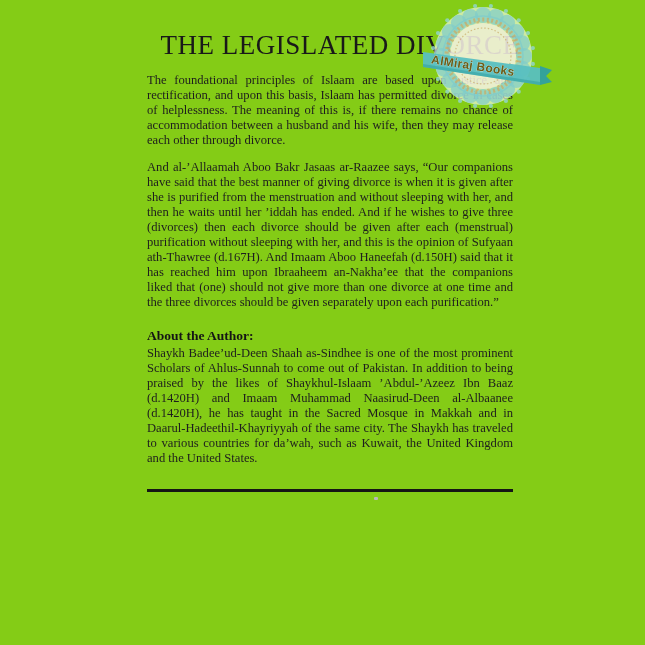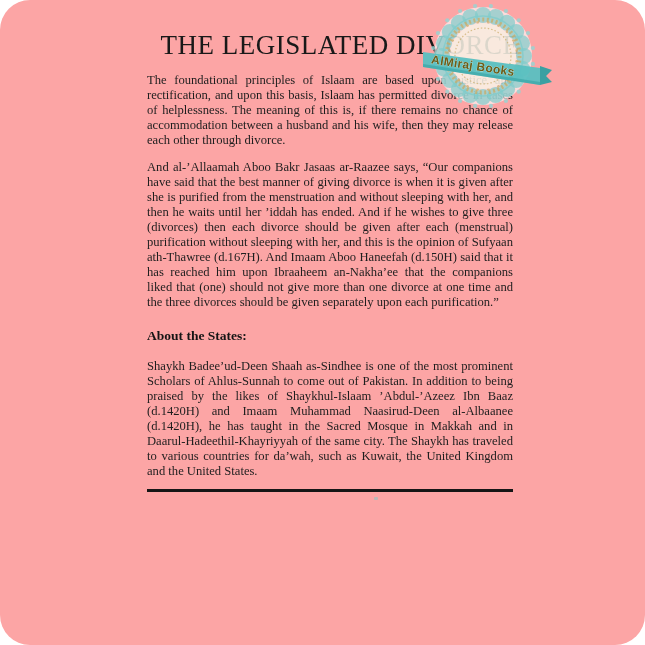--- a/index.html
+++ b/index.html
@@ -37,21 +37,21 @@
   .p1 { top: 73px; }
   .p2 { top: 160px; }
   .about-heading {
     position: absolute;
     top: 328px; left: 147px; width: 366px;
     margin: 0;
     font-size: 13.5px;
     font-weight: bold;
     color: #151515;
   }
-  .p3 { top: 359px; }
+  .p3 { top: 346px; }
   .rule {
     position: absolute;
     top: 489px; left: 147px; width: 366px; height: 3px;
     background: #151515;
   }
   .speck {
     position: absolute;
     top: 497px; left: 374px; width: 4px; height: 3px;
     background: #b9b9b9; border-radius: 1px;
   }
@@ -59,29 +59,29 @@
     position: absolute;
     top: 2px; left: 419px;
     width: 134px; height: 108px;
     pointer-events: none;
   }
   .watermark svg { display: block; }
 </style>
 </head>
 <body>
 
-<div class="canvas" style="background: #fca5a5; border-radius: 30px;">
+<div class="canvas" style="background: #84cc16;">
 
   <h1 class="title">THE LEGISLATED DIVORCE</h1>
 
   <p class="body-par p1" style="color: rgb(30, 30, 30);">The foundational principles of Islaam are based upon justice and rectification, and upon this basis, Islaam has permitted divorce in cases of helplessness. The meaning of this is, if there remains no chance of accommodation between a husband and his wife, then they may release each other through divorce.</p>
 
   <p class="body-par p2" style="color: rgb(30, 30, 30);">And al-’Allaamah Aboo Bakr Jasaas ar-Raazee says, “Our companions have said that the best manner of giving divorce is when it is given after she is purified from the menstruation and without sleeping with her, and then he waits until her ’iddah has ended.  And if he wishes to give three (divorces) then each divorce should be given after each (menstrual) purification without sleeping with her, and this is the opinion of Sufyaan ath-Thawree (d.167H).  And Imaam Aboo Haneefah (d.150H) said that it has reached him upon Ibraaheem an-Nakha’ee that the companions liked that (one) should not give more than one divorce at one time and the three divorces should be given separately upon each purification.”</p>
 
-  <h2 class="about-heading">About the States:</h2>
+  <h2 class="about-heading">About the Author:</h2>
 
   <p class="body-par p3" style="color: rgb(30, 30, 30);">Shaykh Badee’ud-Deen Shaah as-Sindhee is one of the most prominent Scholars of Ahlus-Sunnah to come out of Pakistan.  In addition to being praised by the likes of Shaykhul-Islaam ’Abdul-’Azeez Ibn Baaz (d.1420H) and Imaam Muhammad Naasirud-Deen al-Albaanee (d.1420H), he has taught in the Sacred Mosque in Makkah and in Daarul-Hadeethil-Khayriyyah of the same city.  The Shaykh has traveled to various countries for da’wah, such as Kuwait, the United Kingdom and the United States.</p>
 
   <div class="rule" style="background: rgb(21, 21, 21);"></div>
   <div class="speck"></div>
 
   <div class="watermark">
     <svg id="wm-svg" width="134" height="108" viewBox="0 0 134 108">
 
       <circle cx="64" cy="54" r="49" fill-opacity="0.6" fill="#ffffff"></circle>

